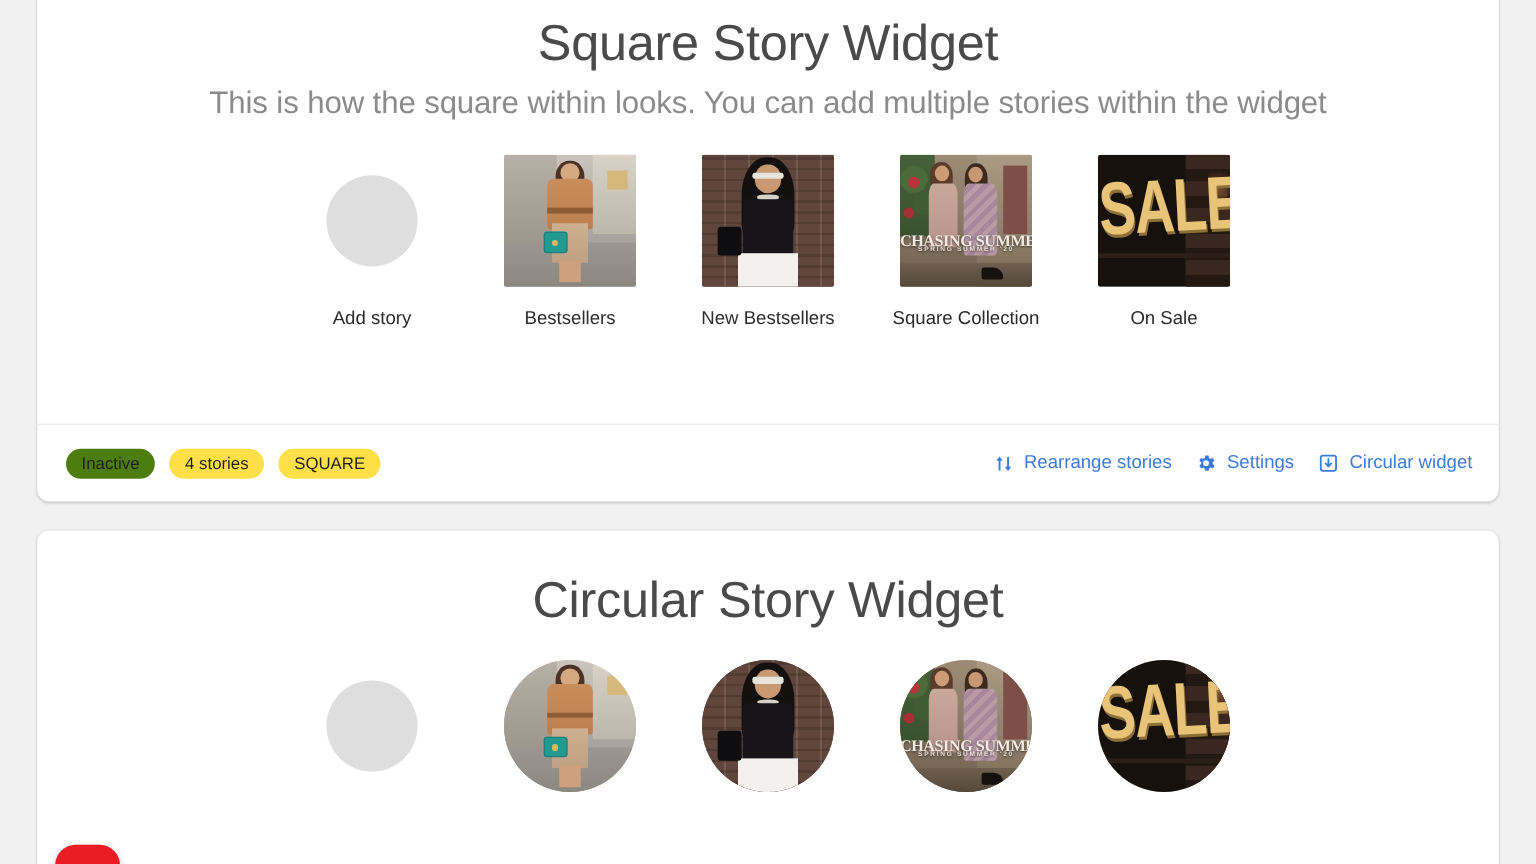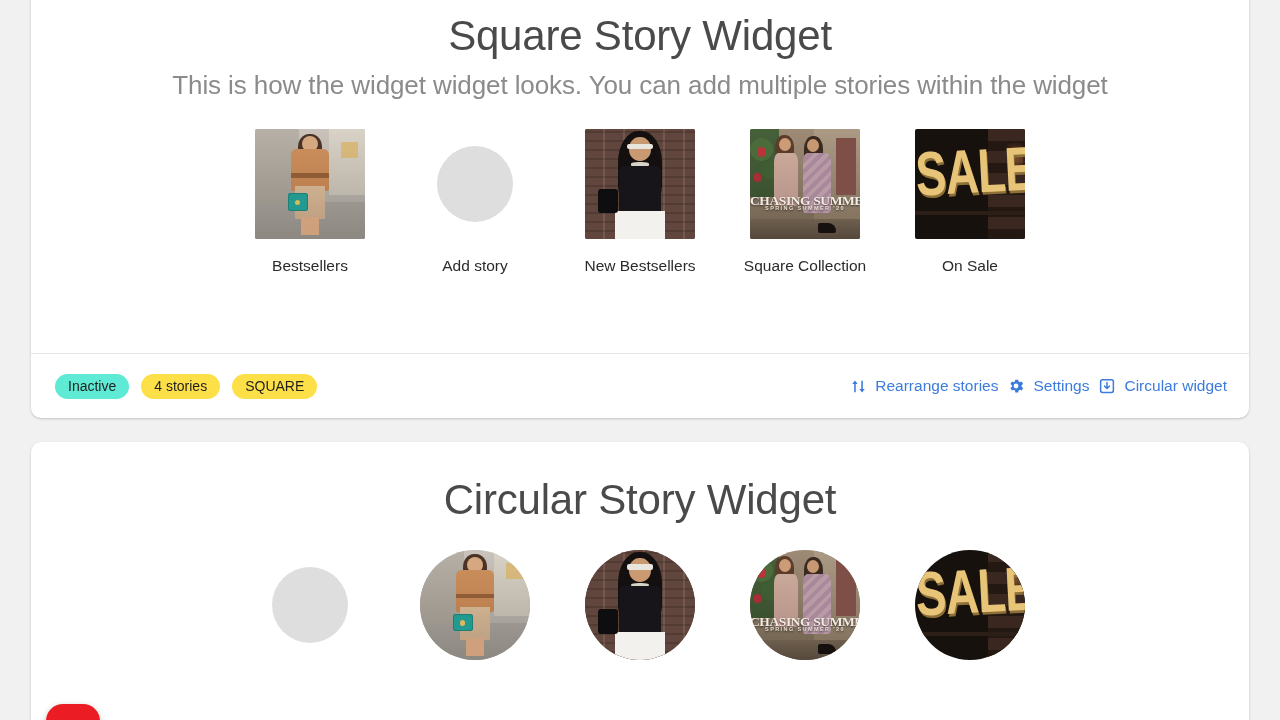--- a/index.html
+++ b/index.html
@@ -312,24 +312,24 @@
   .badges { display: flex; align-items: center; gap: 12px; }
   .badge {
     border-radius: 999px;
     padding: 5px 13px 6px;
     font-size: 14px;
     line-height: 1;
     color: #1f1f1f;
     white-space: nowrap;
     font-family: "Liberation Sans", sans-serif;
   }
-  .badge-yellow { background: #5eead4; }
+  .badge-yellow { background: #4d7c0f; }
   .badge-cyan   { background: #fde047; }
 
-  .actions { display: flex; align-items: center; gap: 9px; }
+  .actions { display: flex; align-items: center; gap: 20px; }
   .action {
     display: flex; align-items: center; gap: 8px;
     color: #3b7bdd;
     font-size: 15.5px;
     cursor: pointer;
     white-space: nowrap;
   }
   .action svg { display: block; }
 
   
@@ -346,52 +346,52 @@
 </head>
 <body>
 
 <div class="page">
 
   <div class="card" id="card-square">
     <div class="card-body">
 
       <div class="widget-title shape-square">Square Story Widget</div>
 
-      <div class="widget-sub">This is how the widget widget looks. You can add multiple stories within the widget</div>
+      <div class="widget-sub">This is how the square within looks. You can add multiple stories within the widget</div>
 
       <div class="stories shape-square">
+
+        <div class="story">
+          <div class="add-wrap">
+            <div class="add-circle">
+              <span class="plus-h"></span>
+                <span class="plus-v"></span>
+            </div>
+          </div>
+          <div class="story-label">Add story</div>
+        </div>
 
         <div class="story shape-square">
           <div class="thumb">
             <div class="art art-bestsellers">
               <span class="bldg"></span>
                 <span class="bldg2"></span>
                 <span class="win"></span>
               <span class="road"></span>
                 <span class="hair"></span>
                 <span class="head"></span>
               <span class="coat"></span>
                 <span class="belt"></span>
                 <span class="skirt"></span>
               <span class="legs"></span>
                 <span class="bag"></span>
                 <span class="bagclasp"></span>
             </div>
           </div>
           <div class="story-label">Bestsellers</div>
-        </div>
-
-        <div class="story">
-          <div class="add-wrap">
-            <div class="add-circle">
-              <span class="plus-h"></span>
-                <span class="plus-v"></span>
-            </div>
-          </div>
-          <div class="story-label">Add story</div>
         </div>
 
         <div class="story shape-square">
           <div class="thumb">
             <div class="art art-newcollection">
               <span class="brick2"></span>
                 <span class="hair"></span>
                 <span class="face"></span>
               <span class="glasses"></span>
                 <span class="neck"></span>

